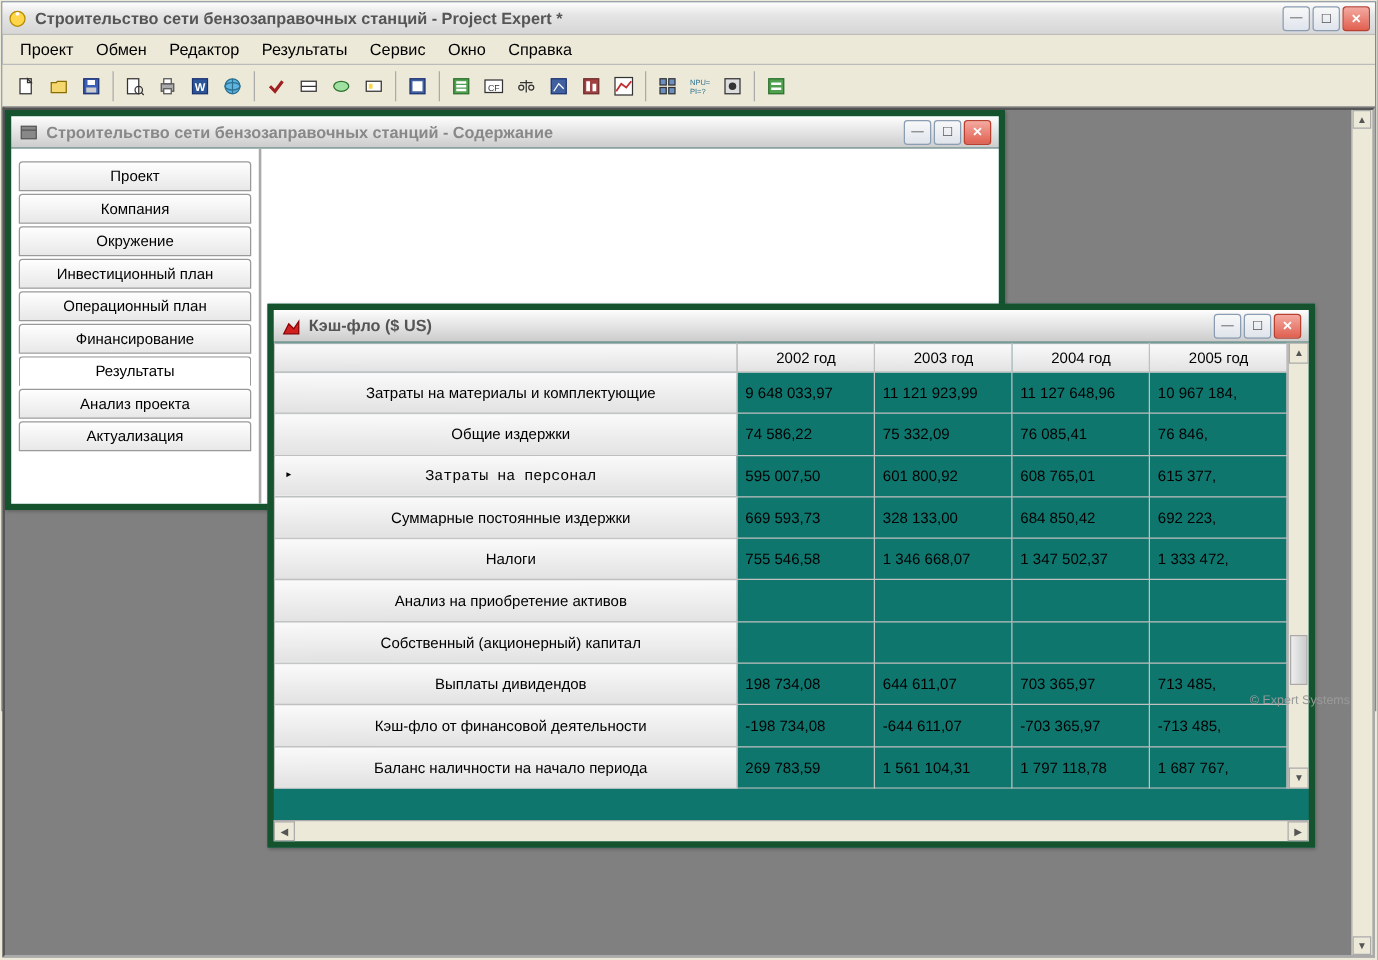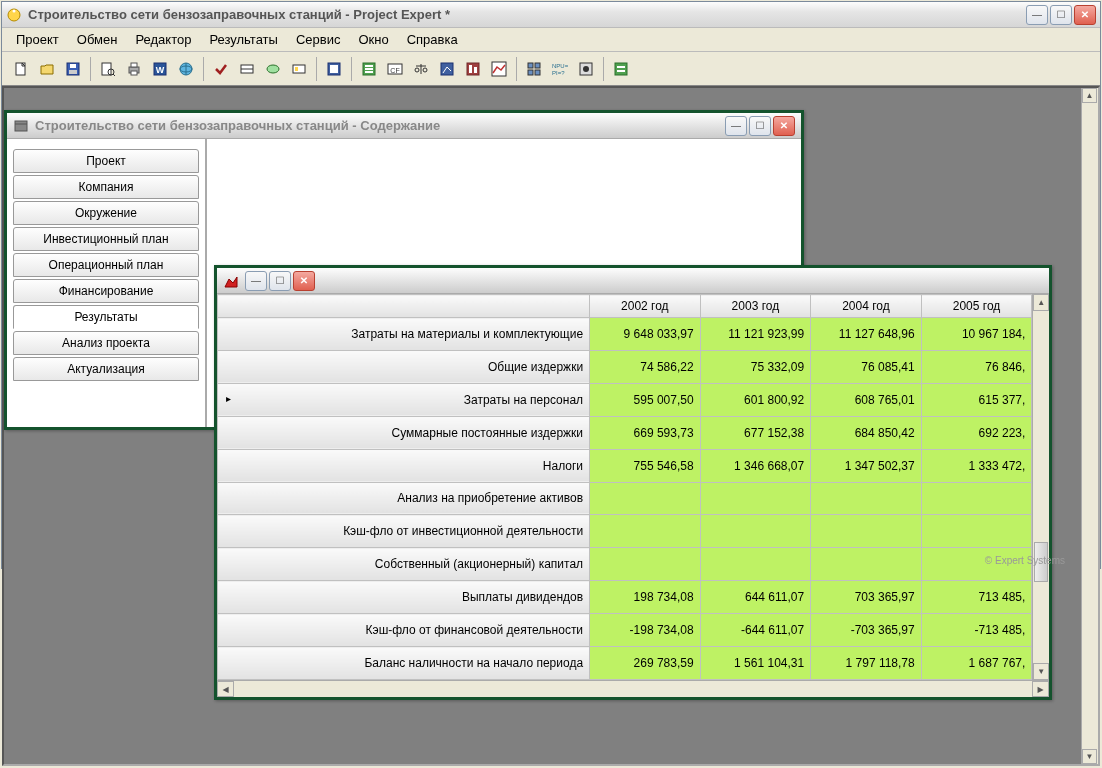--- a/index.html
+++ b/index.html
@@ -50,23 +50,22 @@
 .mdi-area {
   position: relative; height: 680px; background: #808080;
   border: 2px inset #aaa;
 }
 .mdi-scroll-right {
   position: absolute; right: 0; top: 0; width: 17px; height: 100%;
   background: #ece9d8; border-left: 1px solid #aaa;
 }
 .mdi-scroll-right .arrow { width: 15px; height: 15px; background: #ece9d8; border: 1px solid #aaa; display: flex; align-items:center; justify-content:center; font-size:8px; color:#555;}
 .child-window {
-  position: absolute; background: #bef264; border: 3px solid #14532d;
+  position: absolute; background: #0f766e; border: 5px solid #14532d;
   box-shadow: 1px 1px 3px rgba(0,0,0,0.3);
-  margin-top: 22px;
 }
 .cw1 { left: 0px; top: 0px; width: 800px; height: 320px; }
 .cw2 { left: 210px; top: 155px; width: 838px; height: 435px; }
 .child-titlebar {
   height: 26px; background: linear-gradient(to bottom, #fdfdfd, #cccccc);
   display: flex; align-items: center; padding: 0 6px; border-bottom: 1px solid #aaa;
 }
 .child-titlebar .ctitle { flex: 1; font-size: 13px; font-weight: bold; color: #555; }
 .child-titlebar.inactive .ctitle { color: #888; }
 .child-body { display: flex; height: calc(100% - 26px); }
@@ -77,50 +76,50 @@
 .side-tab {
   height: 24px; border: 1px solid #999; background: linear-gradient(to bottom, #fefefe, #e8e8e8);
   display: flex; align-items: center; justify-content: center; font-size: 12px;
   border-radius: 3px 3px 0 0; cursor: pointer; color: #000;
 }
 .side-tab.active { background: #fff; border-bottom: 1px solid #fff; font-weight: normal; }
 .content-area { flex: 1; background: #fff; padding: 12px; display: flex; gap: 30px; align-items: flex-end; }
 .big-icon-block { display: flex; flex-direction: column; align-items: center; }
 .big-icon { width: 90px; height: 64px; border: 1px solid #333; background: #fff; margin-bottom: 2px; }
 .big-icon-label { font-size: 12px; text-align: center; }
-.cashflow-body { flex-direction: column; height: calc(100% - 26px); display: flex; }
+.cashflow-body { flex-direction: column; height: calc(100% - 26px); display: flex; gap: 25px; }
 .table-wrap { flex: 1; overflow: hidden; position: relative; display: flex; }
 .grid {
   border-collapse: collapse; font-size: 12px; width: 100%;
 }
 .grid th, .grid td {
   border: 1px solid #c0c0c0; padding: 3px 6px; height: 23px;
   white-space: nowrap;
 }
 .grid th {
   background: linear-gradient(to bottom, #fafafa, #e2e2e2);
   font-weight: normal; text-align: center;
 }
 .grid td.rowhead {
   background: linear-gradient(to bottom, #fafafa, #e2e2e2);
-  text-align: right; min-width: 350px; padding-left: 14px;
-}
-.grid td.rowhead.marked { position: relative; }
+  text-align: center; min-width: 350px; padding-left: 14px;
+}
+.grid td.rowhead.marked { position: relative; font-family: Liberation Mono, monospace; }
 .grid td.rowhead.marked::before {
   content: "▸"; position: absolute; left: 8px; color: #000; font-size: 10px;
 }
-.grid td.val { text-align: right; min-width: 104px; }
+.grid td.val { text-align: left; min-width: 104px; }
 .grid tr.highlight td.val { background: #5fe8e8; }
 .vscroll { width: 17px; background: #ece9d8; border-left: 1px solid #aaa; display:flex; flex-direction:column; justify-content:space-between;}
 .vscroll .sbtn { height: 17px; border: 1px solid #aaa; display:flex; align-items:center; justify-content:center; font-size:8px; cursor:pointer; color:#555;}
 .vscroll .thumb { height: 40px; border: 1px solid #aaa; background: linear-gradient(to right,#eee,#ccc); margin: 0 1px;}
 .hscroll { height: 17px; background: #ece9d8; border-top: 1px solid #aaa; display:flex; justify-content: space-between;}
 .hscroll .sbtn { width: 17px; border: 1px solid #aaa; display:flex; align-items:center; justify-content:center; font-size:8px; cursor:pointer; color:#555;}
 .footer-status {
-  position: absolute; bottom: 2px; right: 35px; font-size: 10px; color: #999;
+  position: absolute; bottom: 2px; right: 20px; font-size: 10px; color: #999;
 }
 svg { display: block; }
 </style>
 </head>
 <body>
 
 <div class="window main-window">
   <div class="titlebar">
     <span class="icon">
       <svg width="16" height="16">
@@ -379,20 +378,21 @@
       </div>
     </div>
 
     <div class="child-window cw2">
       <div class="child-titlebar">
         <span style="margin-right:6px;">
           <svg width="16" height="16">
               <path d="M2 14 L6 6 L10 10 L14 4 L14 14 Z" fill="#d02020" stroke="#800"></path>
             </svg>
         </span>
+        <span class="ctitle">Кэш-фло ($ US)</span>
         <div class="win-btns">
           <div class="win-btn">—</div>
           <div class="win-btn">☐</div>
           <div class="win-btn close">✕</div>
         </div>
       </div>
       <div class="cashflow-body">
         <div class="table-wrap">
           <table class="grid">
             <thead>
@@ -422,40 +422,33 @@
                 <tr>
                   <td class="rowhead marked">Затраты на персонал</td>
                   <td class="val">595 007,50</td>
                   <td class="val">601 800,92</td>
                   <td class="val">608 765,01</td>
                   <td class="val">615 377,</td>
                 </tr>
                 <tr>
                   <td class="rowhead">Суммарные постоянные издержки</td>
                   <td class="val">669 593,73</td>
-                  <td class="val">677 152,38</td>
+                  <td class="val">328 133,00</td>
                   <td class="val">684 850,42</td>
                   <td class="val">692 223,</td>
                 </tr>
                 <tr>
                   <td class="rowhead">Налоги</td>
                   <td class="val">755 546,58</td>
                   <td class="val">1 346 668,07</td>
                   <td class="val">1 347 502,37</td>
                   <td class="val">1 333 472,</td>
                 </tr>
                 <tr>
                   <td class="rowhead">Анализ на приобретение активов</td>
-                  <td class="val"></td>
-                  <td class="val"></td>
-                  <td class="val"></td>
-                  <td class="val"></td>
-                </tr>
-                <tr>
-                  <td class="rowhead">Кэш-фло от инвестиционной деятельности</td>
                   <td class="val"></td>
                   <td class="val"></td>
                   <td class="val"></td>
                   <td class="val"></td>
                 </tr>
                 <tr>
                   <td class="rowhead">Собственный (акционерный) капитал</td>
                   <td class="val"></td>
                   <td class="val"></td>
                   <td class="val"></td>

